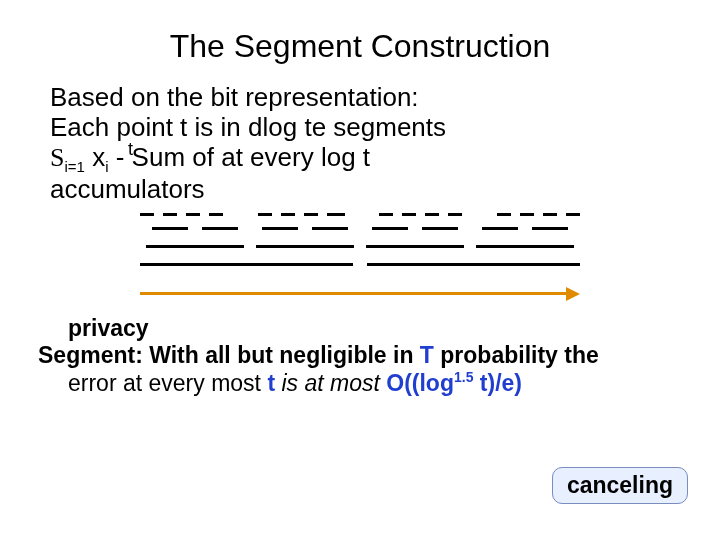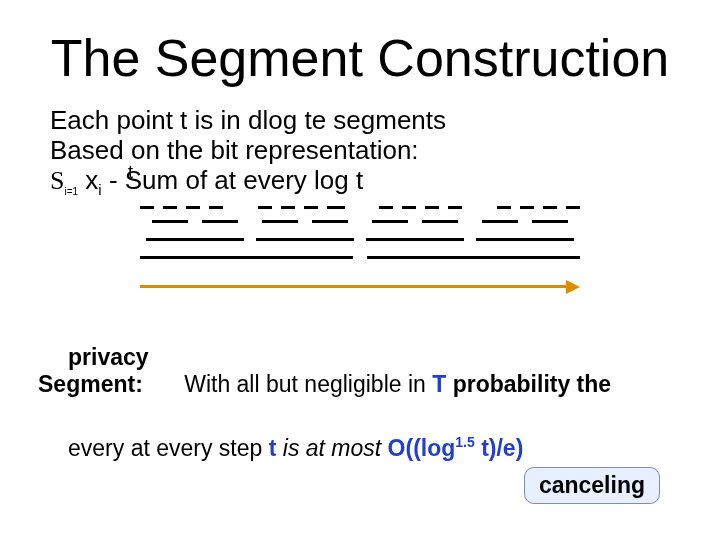--- a/index.html
+++ b/index.html
@@ -7,42 +7,42 @@
     width: 720px;
     height: 540px;
     background: #ffffff;
     font-family: Arial, Helvetica, sans-serif;
     color: #000;
     position: relative;
     overflow: hidden;
   }
   .title {
     text-align: center;
-    font-size: 52px;
+    font-size: 32px;
     font-weight: normal;
     padding-top: 28px;
     color: #000;
   }
   .body-text {
     padding: 18px 50px 0 50px;
     font-size: 26px;
     line-height: 1.15;
   }
   .sigma-line {
     position: relative;
   }
   .sup-t {
     position: absolute;
     font-size: 18px;
     left: 78px;
     top: -4px;
     font-family: "Comic Sans MS", cursive, sans-serif;
   }
   .sub-i1 {
-    font-size: 10px;
+    font-size: 15px;
     vertical-align: sub;
   }
   .sub-i {
     font-size: 15px;
     vertical-align: sub;
   }
   .cs { font-family: "Comic Sans MS", cursive, sans-serif; }
   .diagram {
     position: relative;
     width: 440px;
@@ -105,51 +105,52 @@
     border-left:14px solid #e08a00;
     border-top:7px solid transparent;
     border-bottom:7px solid transparent;
   }
   .lower {
     padding: 16px 38px 0 38px;
     font-size: 23px;
     font-weight: bold;
     line-height: 1.18;
   }
-  .lower .line2 { padding-left: 30px; margin-top: 36px; }
+  .lower .line2 { padding-left: 30px; }
   .blue { color: #203ecf; }
   .eps { font-family: "Times New Roman", serif; font-style: normal; }
   .callout {
     position:absolute;
-    right: 60px;
+    right: 32px;
     bottom: 36px;
     background:#e8efff;
     border:1.5px solid #7a8cc0;
     border-radius:10px;
     padding:4px 14px;
     font-size:23px;
     font-weight:bold;
     color:#000;
   }
   .sup-exp { font-size: 14px; vertical-align: super; font-weight:bold;text-align:center; }
 </style>
 </head>
 <body>
 
 <div class="title">The Segment Construction</div>
 
 <div class="body-text">
+  <div>Based on the bit representation:</div>
   <div>
     <span>Each point </span><span class="cs">t</span><span> is in </span><span class="cs">d</span><span class="cs">log t</span><span class="cs">e</span><span> segments</span>
   </div>
-  <div>Based on the bit representation:</div>
   <div class="sigma-line">
     <span class="sup-t cs">t</span>
     <span style="font-family:'Times New Roman',serif;">S</span><span class="sub-i1">i=1</span><span class="cs"> x</span><span class="sub-i cs">i</span><span> - Sum of at every </span><span class="cs">log t</span>
   </div>
+  <div>accumulators</div>
 </div>
 
 <div class="diagram">
   <div class="dashes">
     <div class="dash-group">
         <div class="dash"></div>
         <div class="dash"></div>
         <div class="dash"></div>
         <div class="dash"></div>
       </div>
@@ -202,20 +203,20 @@
   </div>
   <div class="arrow">
     <div class="arrow-line"></div>
       <div class="arrow-head"></div>
   </div>
 </div>
 
 <div class="lower">
   <div class="line2">privacy</div>
   <div>
-    <span>Segment:</span><span style="font-weight:normal;margin-left:35px;">  With all but negligible in </span><span class="blue cs">T</span><span style="font-weight:bold;"> probability the</span>
+    <span>Segment:</span><span style="font-weight:bold;">  With all but negligible in </span><span class="blue cs">T</span><span style="font-weight:bold;"> probability the</span>
   </div>
   <div class="line2">
-    <span style="font-weight:normal;">every at every step </span><span class="blue cs">t</span><span style="font-weight:normal;font-style:italic;"> is at most  </span><span class="blue cs">O((log</span><span class="blue sup-exp cs">1.5</span><span class="blue cs"> t)/e)</span>
+    <span style="font-weight:normal;">error at every most </span><span class="blue cs">t</span><span style="font-weight:normal;font-style:italic;"> is at most  </span><span class="blue cs">O((log</span><span class="blue sup-exp cs">1.5</span><span class="blue cs"> t)/e)</span>
   </div>
 </div>
 
 <div class="callout">canceling</div>
 
 </body></html>

